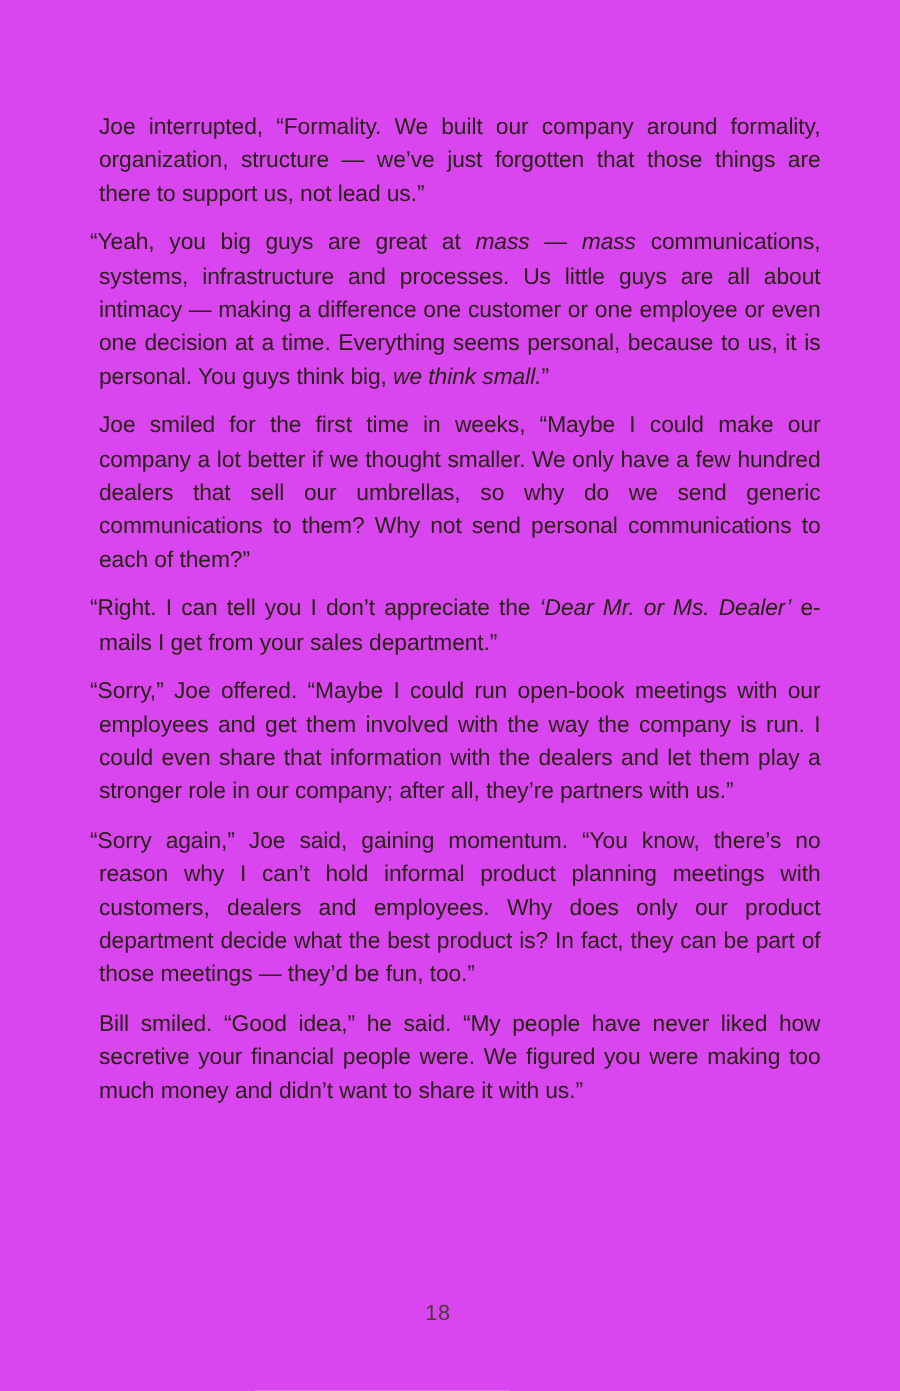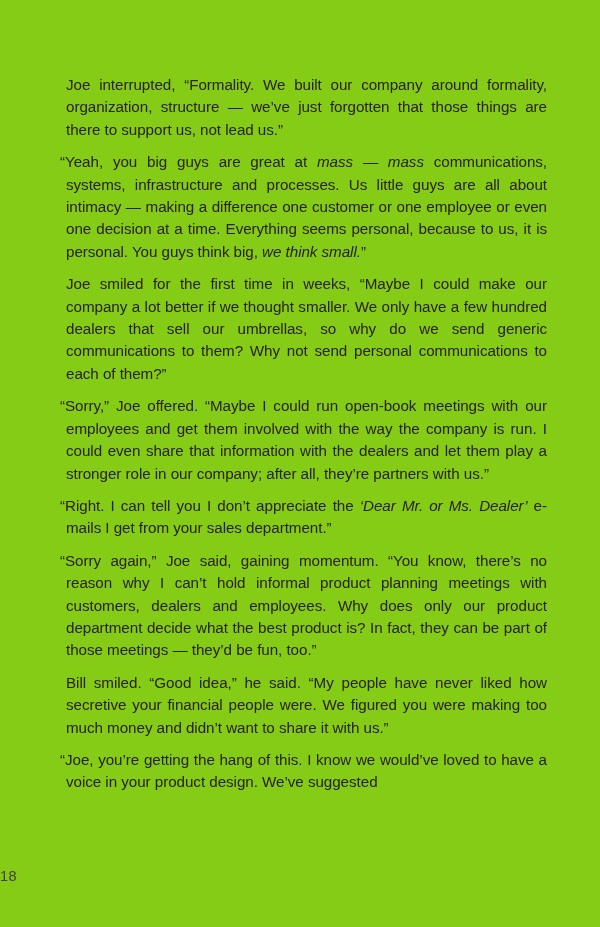--- a/index.html
+++ b/index.html
@@ -12,21 +12,21 @@
     background: #fbe2b4;
     font-family: "Liberation Sans", sans-serif;
     color: #2a2118;
     overflow: hidden;
   }
 
   .page {
     position: relative;
     width: 600px;
     height: 927px;
-    background: #84cc16;
+    background: #d946ef;
     box-sizing: border-box;
   }
 
   .text-block {
     position: absolute;
     left: 60px;
     top: 74px;
     width: 487px;
   }
 
@@ -58,37 +58,37 @@
   }
 
   em {
   }
 
   .folio {
     position: absolute;
     left: 0;
     top: 866px;
     width: 584px;
+    text-align: center;
     font-size: 14.5px;
     line-height: 20px;
     color: #4a3b2a;
     letter-spacing: 0.5px;
   }
 </style>
 </head>
 <body>
 
 <div class="page">
 
   <div class="text-block" id="body-text">
       <p class="para plain"><span>Joe interrupted, “Formality. We built our company around formality, organization, structure — we’ve just forgotten that those things are there to support us, not lead us.”</span></p>
       <p class="para quoted"><span>“Yeah, you big guys are great at </span><em>mass — mass</em><span> communications, systems, infrastructure and processes. Us little guys are all about intimacy — making a difference one customer or one employee or even one decision at a time. Everything seems personal, because to us, it is personal. You guys think big, </span><em>we think small.</em><span>”</span></p>
       <p class="para plain"><span>Joe smiled for the first time in weeks, “Maybe I could make our company a lot better if we thought smaller. We only have a few hundred dealers that sell our umbrellas, so why do we send generic communications to them? Why not send personal communications to each of them?”</span></p>
+      <p class="para quoted"><span>“Right. I can tell you I don’t appreciate the </span><em>‘Dear Mr. or Ms. Dealer’</em><span> e-mails I get from your sales department.”</span></p>
       <p class="para quoted"><span>“Sorry,” Joe offered. “Maybe I could run open-book meetings with our employees and get them involved with the way the company is run. I could even share that information with the dealers and let them play a stronger role in our company; after all, they’re partners with us.”</span></p>
-      <p class="para quoted"><span>“Right. I can tell you I don’t appreciate the </span><em>‘Dear Mr. or Ms. Dealer’</em><span> e-mails I get from your sales department.”</span></p>
       <p class="para quoted"><span>“Sorry again,” Joe said, gaining momentum. “You know, there’s no reason why I can’t hold informal product planning meetings with customers, dealers and employees. Why does only our product department decide what the best product is? In fact, they can be part of those meetings — they’d be fun, too.”</span></p>
       <p class="para plain"><span>Bill smiled. “Good idea,” he said. “My people have never liked how secretive your financial people were. We figured you were making too much money and didn’t want to share it with us.”</span></p>
-      <p class="para quoted"><span>“Joe, you’re getting the hang of this. I know we would’ve loved to have a voice in your product design. We’ve suggested</span></p>
     </div>
 
   <div class="folio">18</div>
 
 </div>
 
 </body></html>

